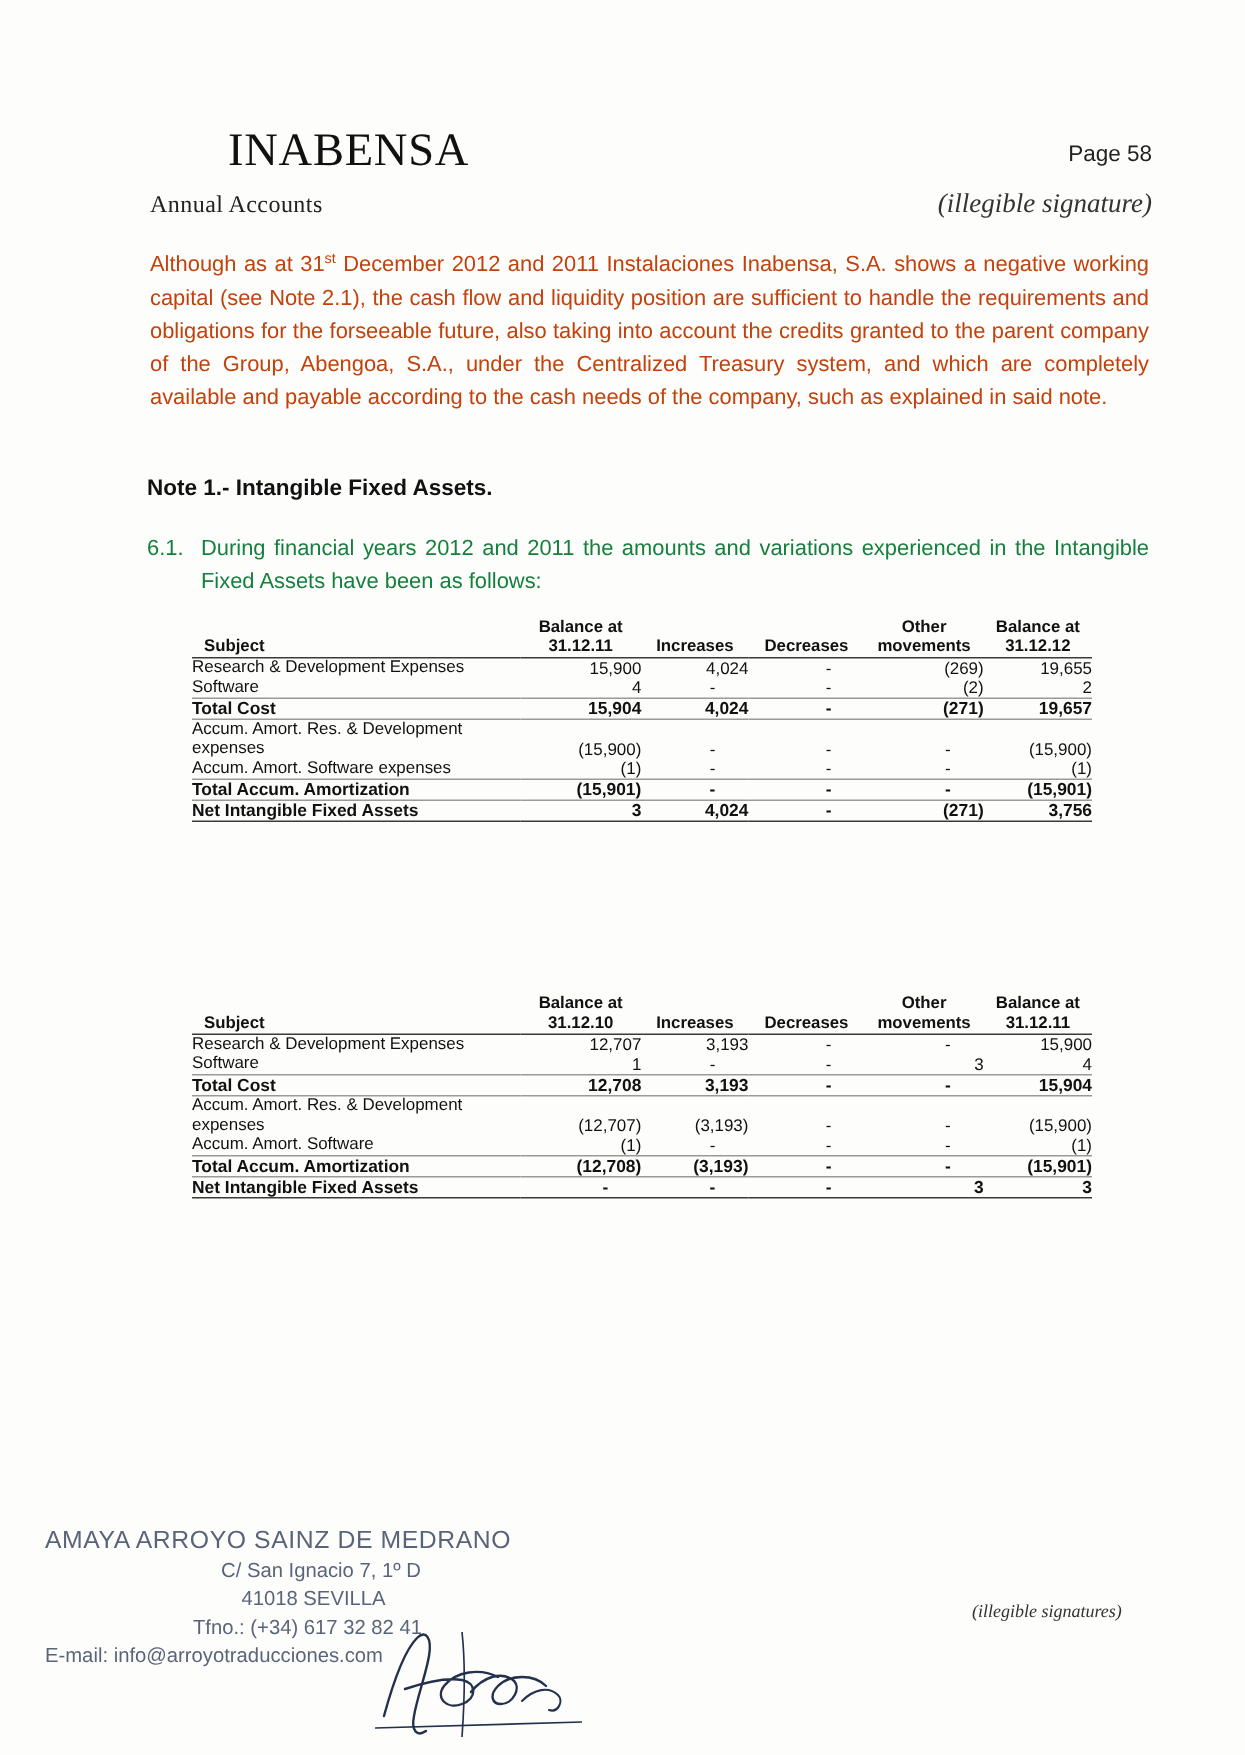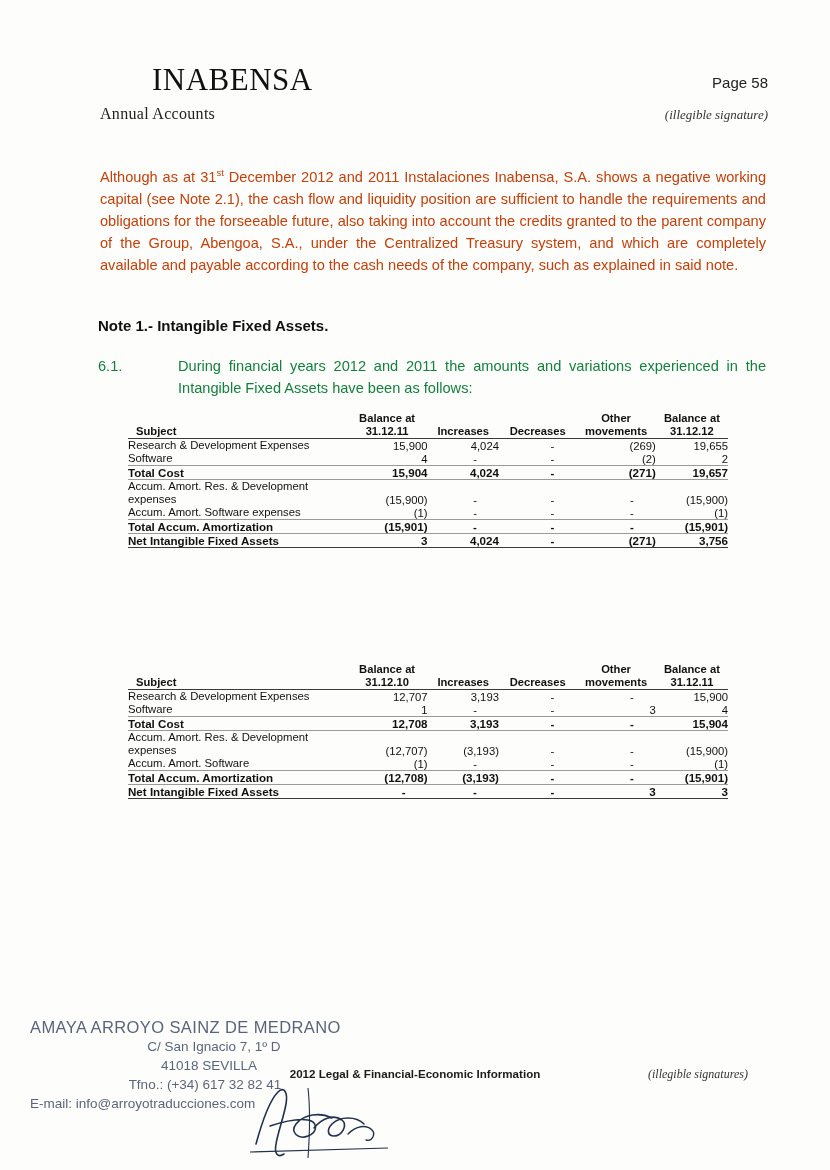--- a/index.html
+++ b/index.html
@@ -19,21 +19,21 @@
     position: absolute;
     left: 0; top: 0;
     width: 830px;
     height: 1170px;
     background: #fdfdfb;
   }
   
   .header {
     position: absolute;
     left: 100px;
-    top: 64px;
+    top: 84px;
     width: 668px;
     text-align: right;
   }
   .brand-row {
     display: flex;
     align-items: flex-end;
     justify-content: space-between;
   }
   .brand {
     font-family: "Liberation Serif", serif;
@@ -56,21 +56,21 @@
   }
   .subtitle {
     font-family: "Liberation Serif", serif;
     font-size: 16px;
     color: #222;
     letter-spacing: 0.3px;
   }
   .illegible {
     font-family: "Liberation Serif", serif;
     font-style: italic;
-    font-size: 13px;
+    font-size: 18px;
     color: #333;
   }
 
   
   .para {
     position: absolute;
     left: 100px;
     top: 162px;
     width: 666px;
     font-size: 14.6px;
@@ -98,21 +98,21 @@
     line-height: 22px;
     color: #15803d;
   }
   .clause-num {
     position: absolute;
     left: 0;
     top: 0;
     width: 46px;
   }
   .clause-text {
-    margin-left: 80px;
+    margin-left: 36px;
     text-align: justify;
   }
 
   
   table.fin {
     position: absolute;
     border-collapse: collapse;
     font-size: 11.4px;
     color: #111;
   }
@@ -413,21 +413,20 @@
         <td class="row-label">Net Intangible Fixed Assets</td>
         <td class="num dash-cell">-</td>
         <td class="num dash-cell">-</td>
         <td class="num dash-cell">-</td>
         <td class="num">3</td>
         <td class="num">3</td>
       </tr>
     </tbody>
   </table>
 
-  <div class="footer-center">2012 Legal &amp; Financial-Economic Information</div>
   <div class="footer-right">(illegible signatures)</div>
 
   <div class="stamp">
     <div class="l1">AMAYA ARROYO SAINZ DE MEDRANO</div>
     <div class="l3">C/ San Ignacio 7, 1º D</div>
     <div class="l4">41018 SEVILLA</div>
     <div class="l5">Tfno.: (+34) 617 32 82 41</div>
     <div class="l6">E-mail: info@arroyotraducciones.com</div>
   </div>
 

